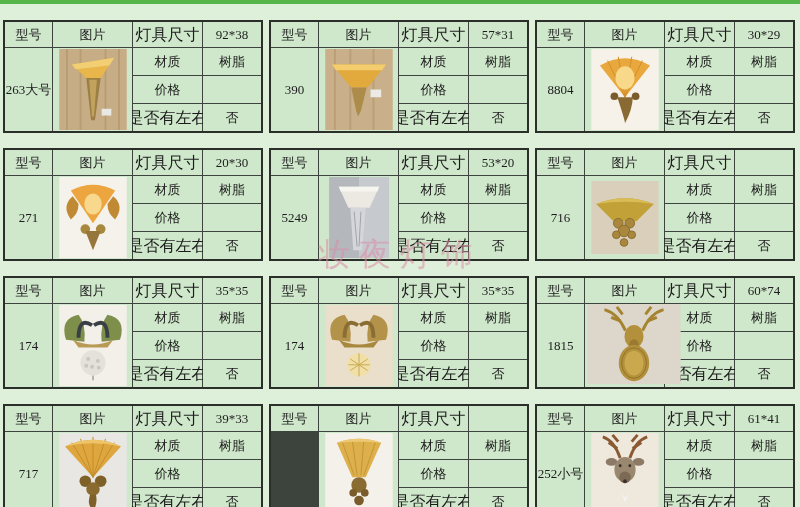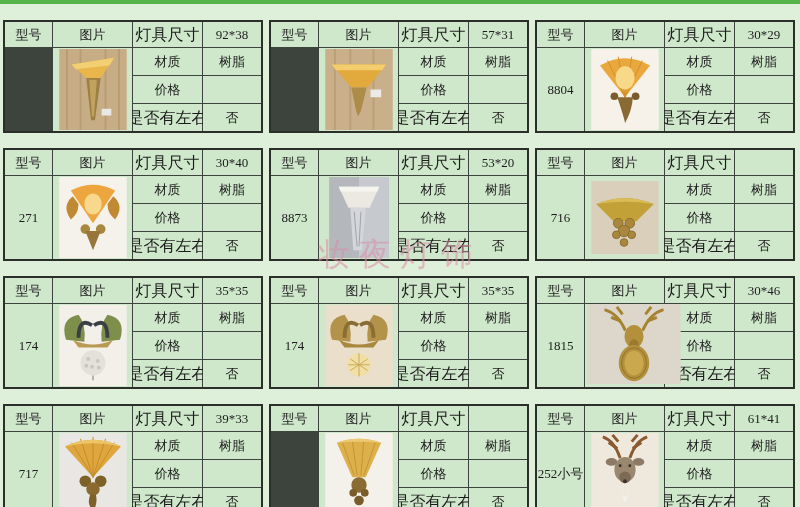--- a/index.html
+++ b/index.html
@@ -52,20 +52,21 @@
 <div class="top-strip"></div>
 <div class="watermark">妆夜灯饰</div>
 
 <div class="sheet">
 
   <div class="group" style="grid-column:2;grid-row:1;">
     <div class="cell c1r1">型号</div>
     <div class="cell c2r1">图片</div>
     <div class="cell c3 small">灯具尺寸</div>
     <div class="cell c4">92*38</div>
+    <div class="cell model-cell">263大号</div>
     <div class="cell photo-cell">
       <svg width="70" height="81" viewBox="0 0 70 84">
         <rect width="70" height="84" fill="#c7ad85"></rect>
         <g stroke="#b89c74" stroke-width="2">
             <line x1="8" y1="0" x2="8" y2="84"></line>
             <line x1="22" y1="0" x2="22" y2="84"></line>
             <line x1="48" y1="0" x2="48" y2="84"></line>
             <line x1="62" y1="0" x2="62" y2="84"></line>
           </g>
         <path d="M13 16 L57 9 L43 30 L28 30 Z" fill="#e8b64a"></path>
@@ -81,20 +82,21 @@
     <div class="cell c4"></div>
     <div class="cell c3 small">是否有左右</div>
     <div class="cell c4">否</div>
   </div>
 
   <div class="group" style="grid-column:4;grid-row:1;">
     <div class="cell c1r1">型号</div>
     <div class="cell c2r1">图片</div>
     <div class="cell c3 small">灯具尺寸</div>
     <div class="cell c4">57*31</div>
+    <div class="cell model-cell">390</div>
     <div class="cell photo-cell">
       <svg width="70" height="81" viewBox="0 0 70 84">
         <rect width="70" height="84" fill="#c9b08a"></rect>
         <g stroke="#bb9f78" stroke-width="2">
             <line x1="10" y1="0" x2="10" y2="84"></line>
             <line x1="26" y1="0" x2="26" y2="84"></line>
             <line x1="50" y1="0" x2="50" y2="84"></line>
           </g>
         <path d="M7 16 L63 16 L44 40 L27 40 Z" fill="#e2a93c"></path>
         <path d="M7 16 L63 16 L59 22 L11 22 Z" fill="#f3cd6e"></path>
@@ -137,21 +139,21 @@
     <div class="cell c3">价格</div>
     <div class="cell c4"></div>
     <div class="cell c3 small">是否有左右</div>
     <div class="cell c4">否</div>
   </div>
 
   <div class="group" style="grid-column:2;grid-row:3;">
     <div class="cell c1r1">型号</div>
     <div class="cell c2r1">图片</div>
     <div class="cell c3 small">灯具尺寸</div>
-    <div class="cell c4">30*40</div>
+    <div class="cell c4">20*30</div>
     <div class="cell model-cell">271</div>
     <div class="cell photo-cell">
       <svg width="70" height="81" viewBox="0 0 70 84">
         <rect width="70" height="84" fill="#f5f2ec"></rect>
         <path d="M35 48 L12 14 Q35 2 58 14 Z" fill="#eda63f"></path>
         <path d="M14 20 Q2 30 12 44 Q20 38 20 28 Z" fill="#c08a35"></path>
         <path d="M56 20 Q68 30 58 44 Q50 38 50 28 Z" fill="#c08a35"></path>
         <ellipse cx="35" cy="28" rx="9" ry="11" fill="#f7d88c"></ellipse>
         <circle cx="27" cy="54" r="5" fill="#a8873f"></circle>
           <circle cx="43" cy="54" r="5" fill="#a8873f"></circle>
@@ -164,21 +166,21 @@
     <div class="cell c4"></div>
     <div class="cell c3 small">是否有左右</div>
     <div class="cell c4">否</div>
   </div>
 
   <div class="group" style="grid-column:4;grid-row:3;">
     <div class="cell c1r1">型号</div>
     <div class="cell c2r1">图片</div>
     <div class="cell c3 small">灯具尺寸</div>
     <div class="cell c4">53*20</div>
-    <div class="cell model-cell">8873</div>
+    <div class="cell model-cell">5249</div>
     <div class="cell photo-cell">
       <svg width="62" height="81" viewBox="0 0 62 84">
         <rect width="62" height="84" fill="#b4b8bd"></rect>
         <rect x="31" width="31" height="84" fill="#c6c9cd"></rect>
         <path d="M10 10 L52 10 L42 32 L20 32 Z" fill="#ece9e2"></path>
         <path d="M10 10 L52 10 L50 15 L12 15 Z" fill="#f7f5f0"></path>
         <path d="M22 32 L38 32 L34 76 L25 76 Z" fill="#d4d6d9"></path>
         <g stroke="#9ea2a8" stroke-width="1">
             <line x1="26" y1="36" x2="29" y2="72"></line>
             <line x1="33" y1="36" x2="31" y2="72"></line>
@@ -283,21 +285,21 @@
     <div class="cell c3">价格</div>
     <div class="cell c4"></div>
     <div class="cell c3 small">是否有左右</div>
     <div class="cell c4">否</div>
   </div>
 
   <div class="group" style="grid-column:6;grid-row:5;">
     <div class="cell c1r1">型号</div>
     <div class="cell c2r1">图片</div>
     <div class="cell c3 small">灯具尺寸</div>
-    <div class="cell c4">30*46</div>
+    <div class="cell c4">60*74</div>
     <div class="cell model-cell">1815</div>
     <div class="cell photo-cell">
       <div class="oversize-wrap">
       <svg width="96" height="80" viewBox="0 0 98 84">
         <rect width="98" height="84" fill="#dcd6cb"></rect>
         <g stroke="#a5832f" stroke-width="3" fill="none">
           <path d="M40 28 Q32 10 18 6"></path>
               <path d="M35 18 L25 14"></path>
               <path d="M37 11 L31 3"></path>
           <path d="M58 28 Q66 10 80 6"></path>

